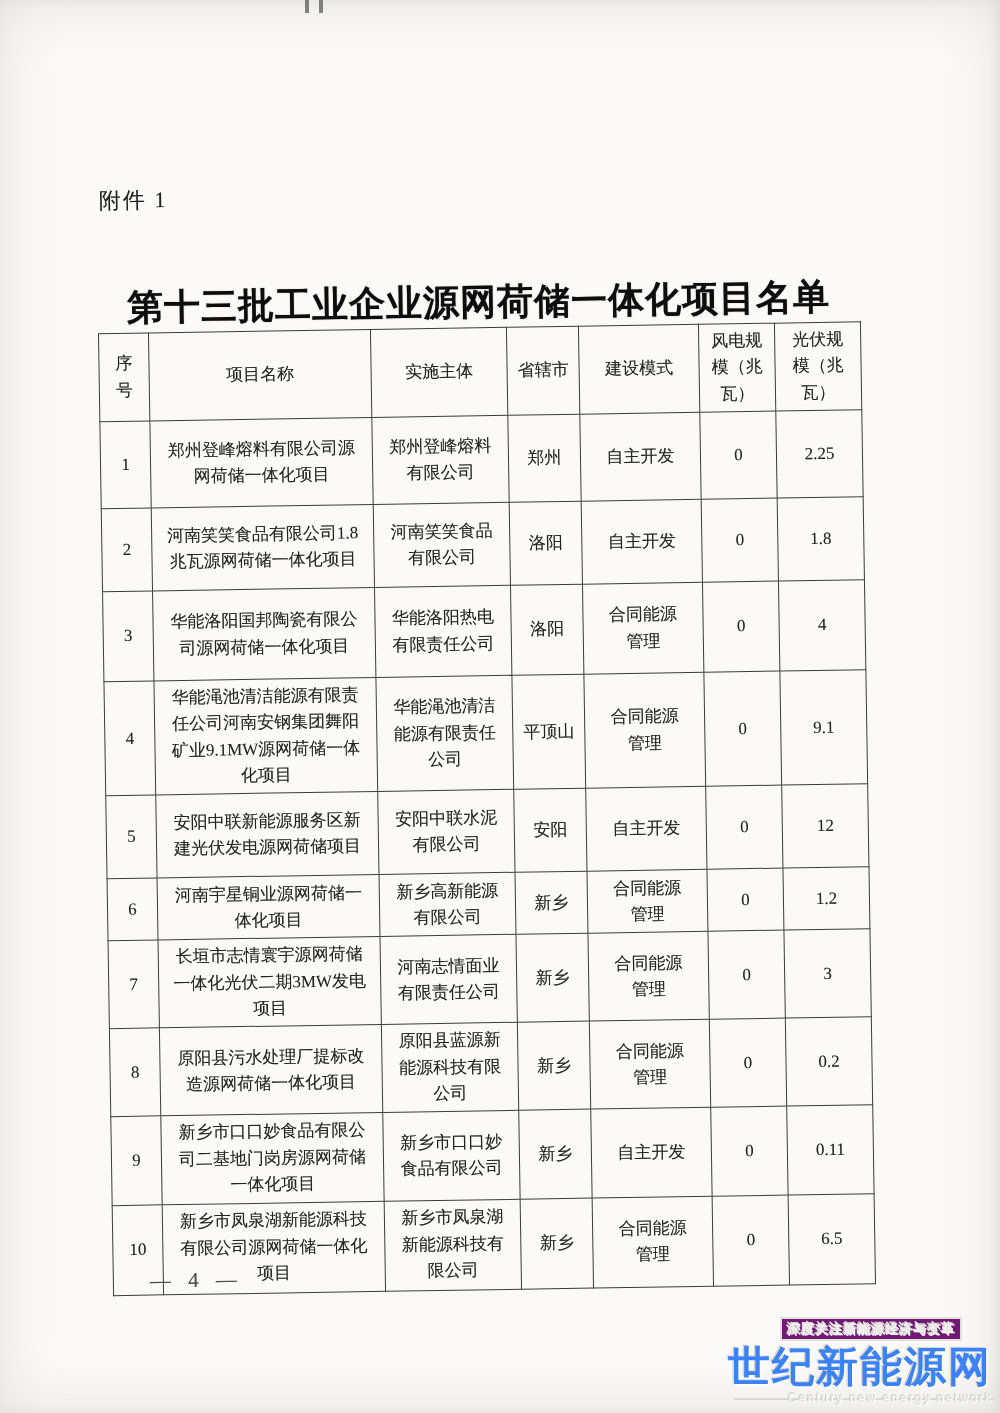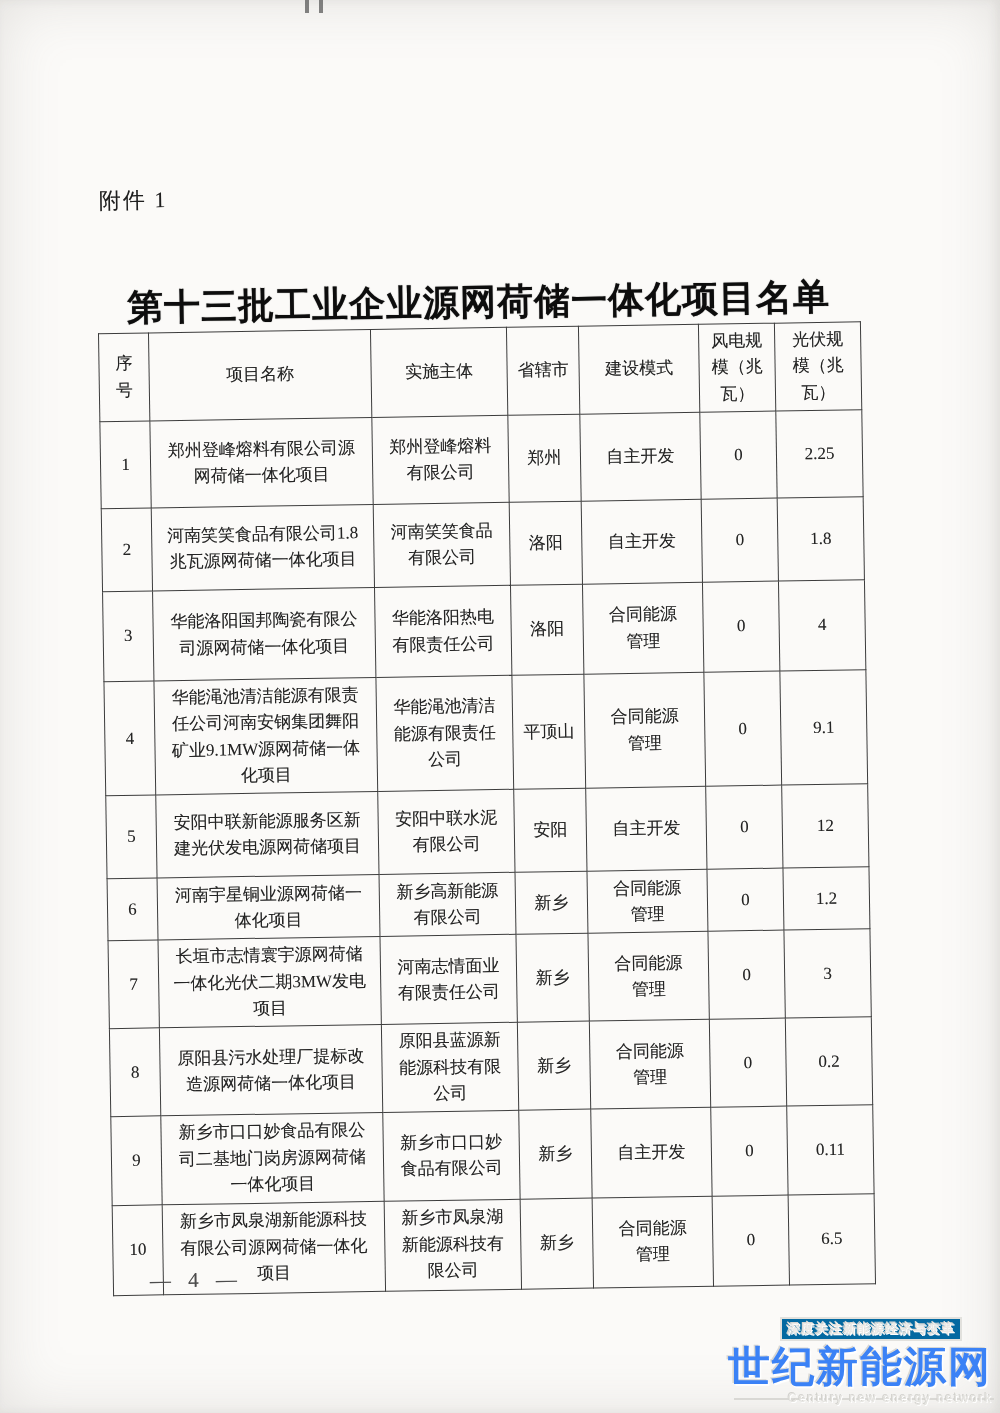--- a/index.html
+++ b/index.html
@@ -67,21 +67,21 @@
 
   
   .watermark{
     position:absolute;right:6px;bottom:6px;width:250px;height:92px;
     font-family:"Liberation Sans","DejaVu Sans",sans-serif;
   }
   .wm-tagline{
     position:absolute;right:32px;top:2px;
     border:2px solid #e2e1dd;
     color:#eceae6;
-    background:#0369a1;
+    background:#701a75;
     font-size:13px;font-weight:bold;letter-spacing:1px;
     padding:1px 5px;
     text-shadow:1px 1px 0 #fff,-1px -1px 0 #d6d5d1;
   }
   .wm-brand{
     position:absolute;right:2px;top:24px;
     font-size:42px;font-weight:bold;letter-spacing:2px;
     color:#3b82f6;
     text-shadow:-1.5px -1.5px 0 #d8d7d3,1.5px 1.5px 1px #ffffff;
     white-space:nowrap;

